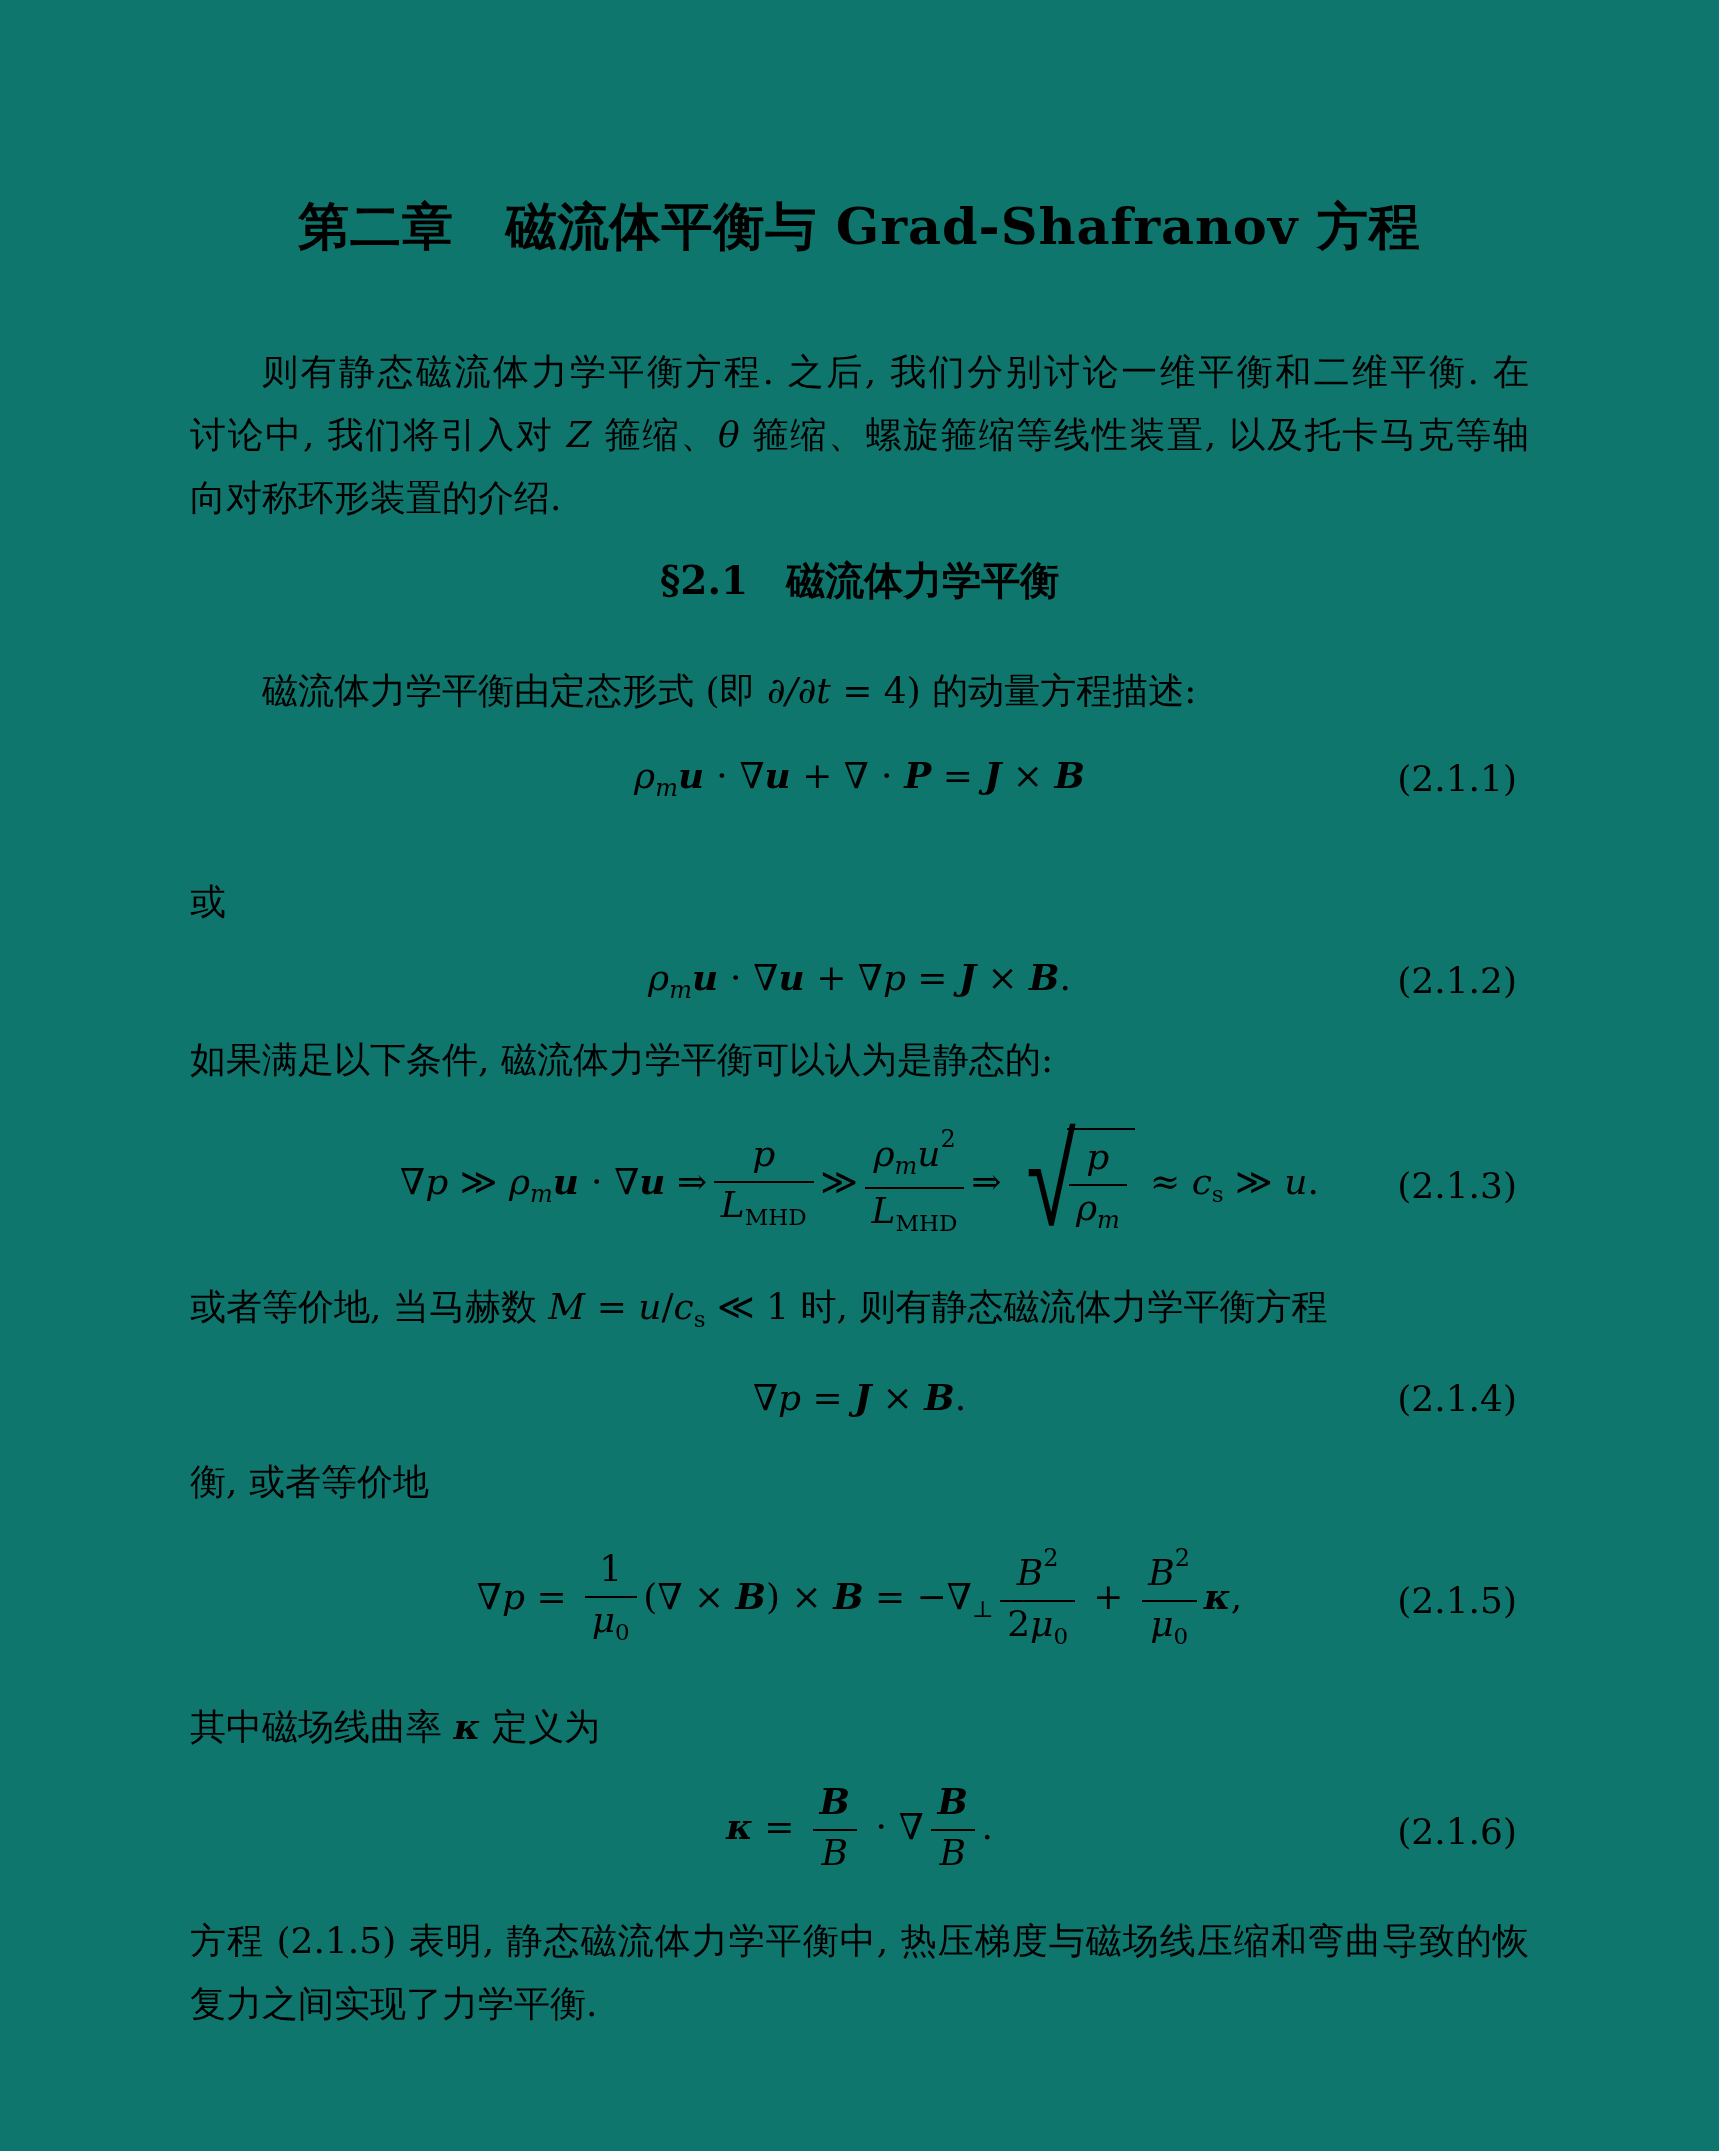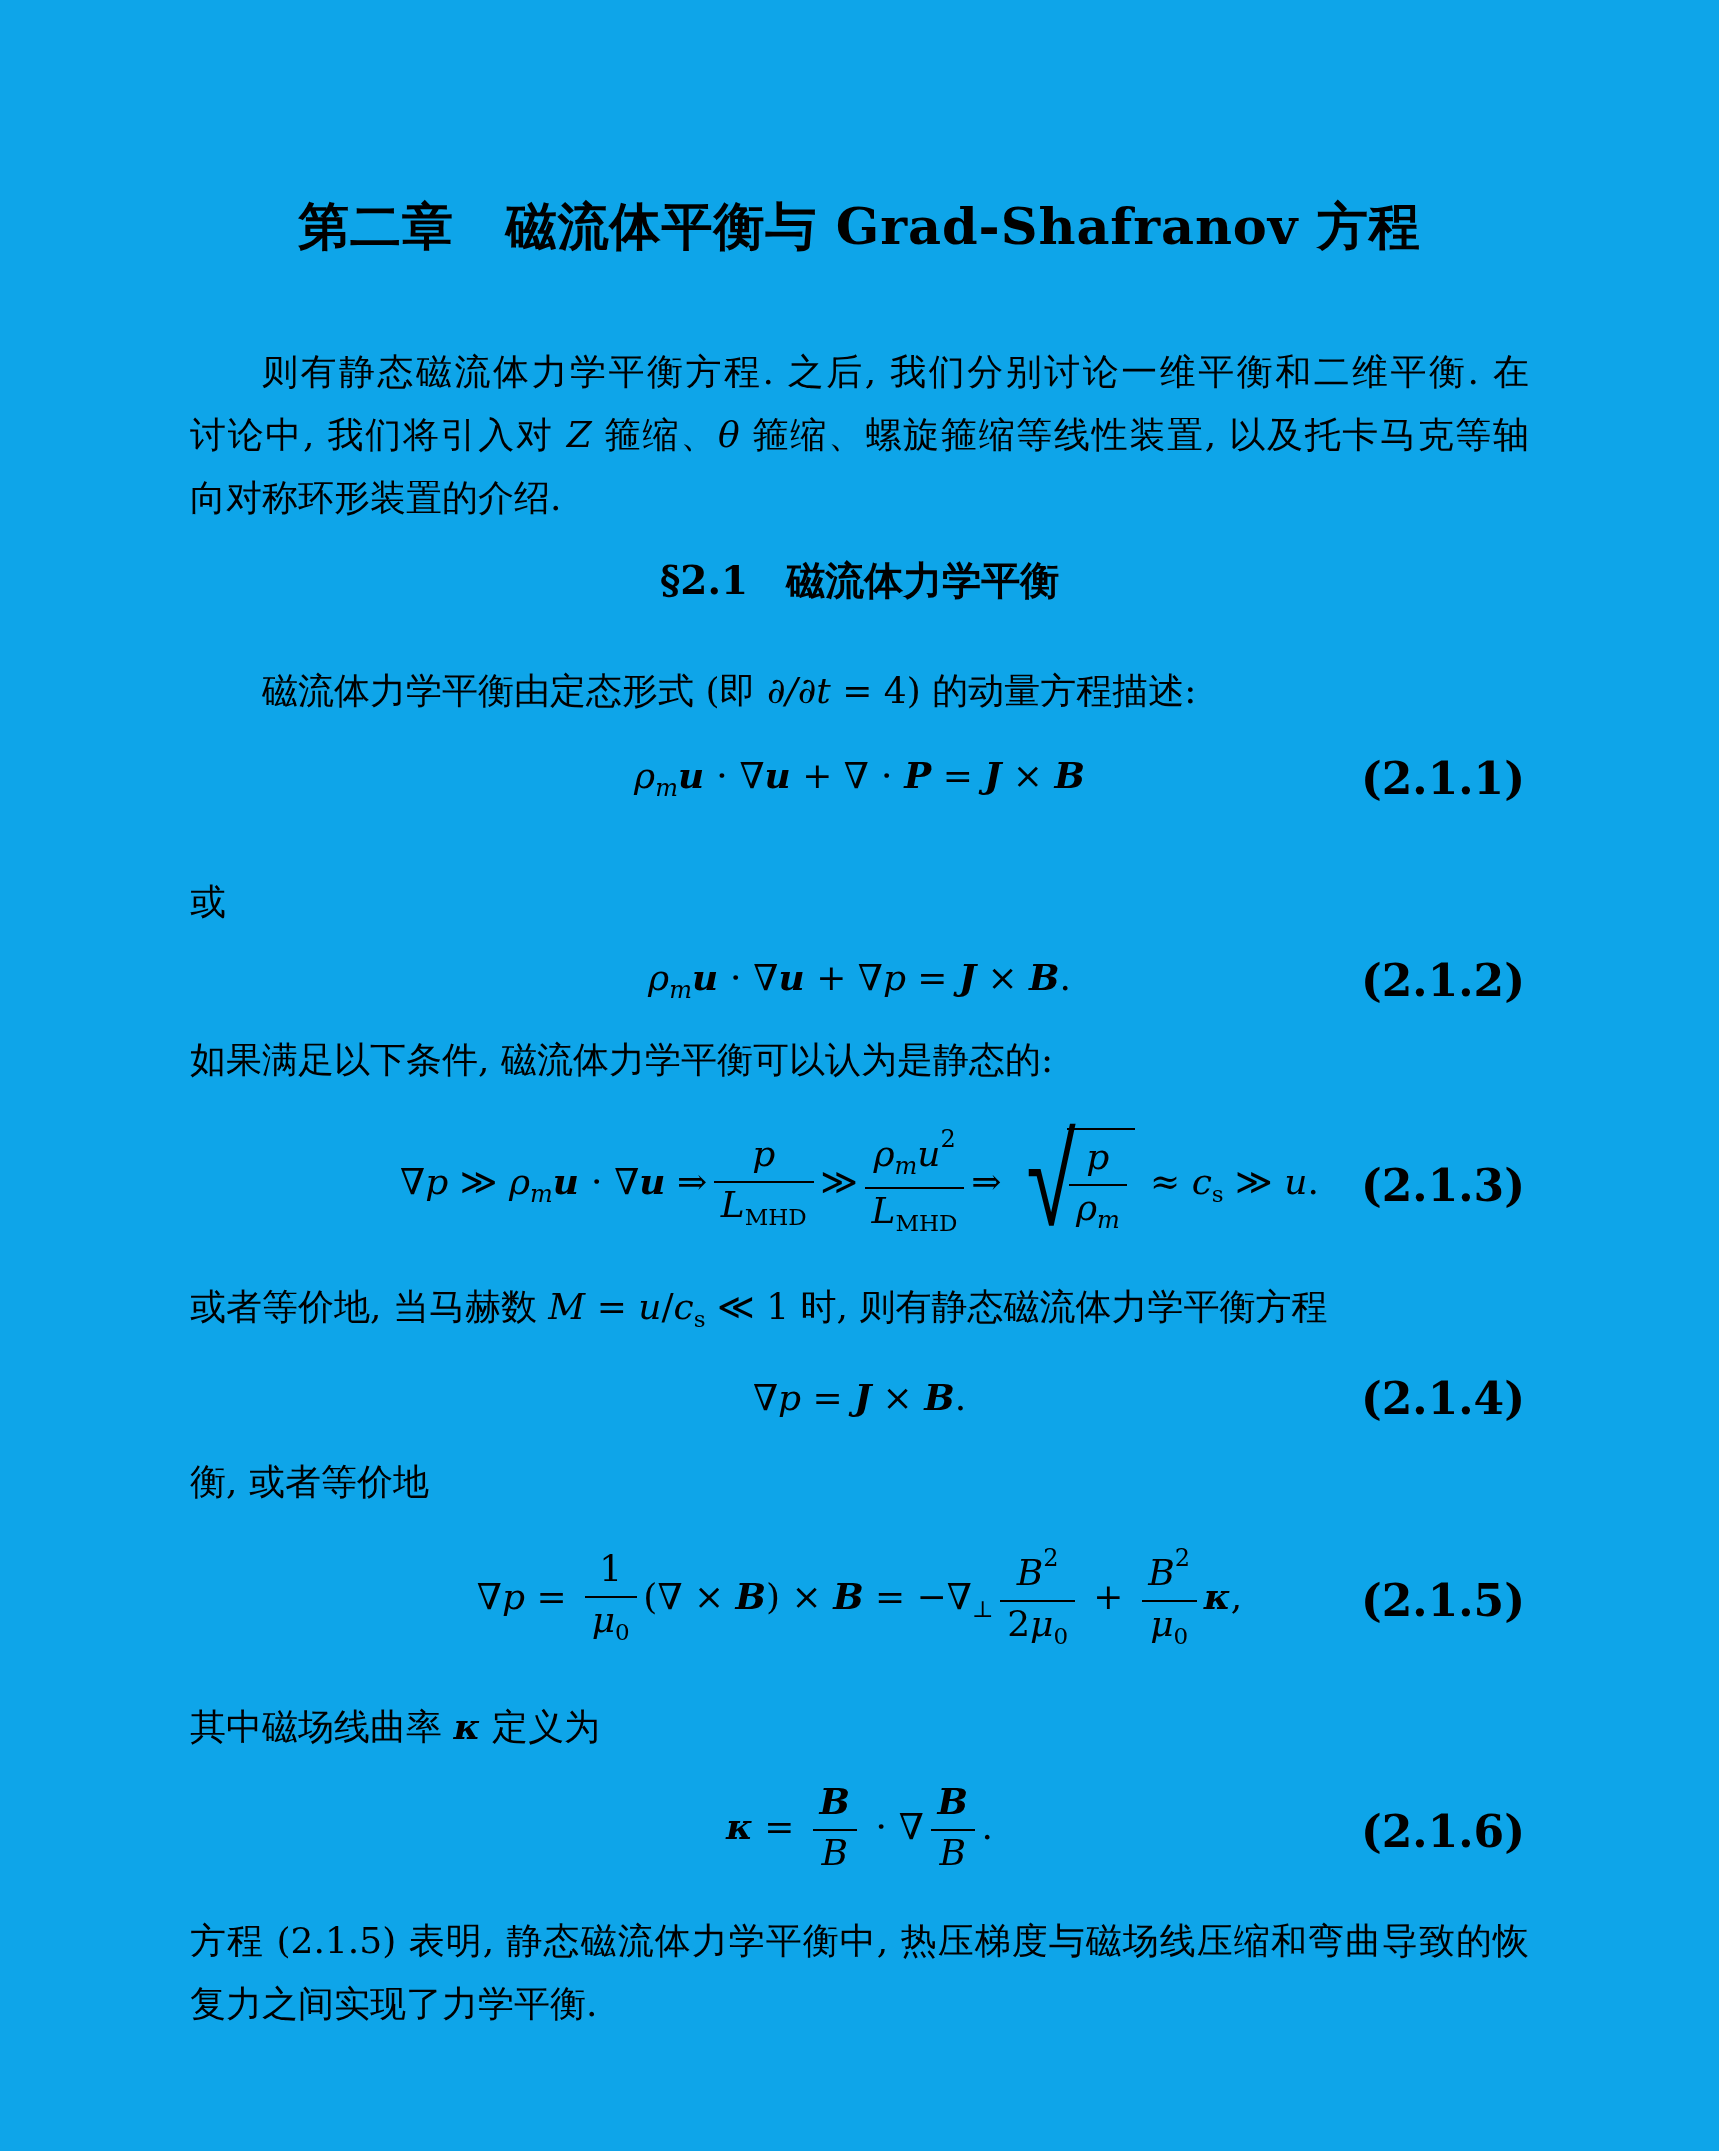--- a/index.html
+++ b/index.html
@@ -1,21 +1,21 @@
 <!DOCTYPE html>
 <html style="font-size:13.7px"><head>
 <meta charset="utf-8">
 <style>
   html, body { margin: 0; padding: 0; background: #e8e8e8; }
   .page {
     position: relative;
     width: 1719px;
     height: 2151px;
     margin: 0 auto;
-    background: #0ea5e9;
+    background: #0f766e;
     color: #000000;
     font-family: "DejaVu Serif", "Liberation Serif", serif;
     box-sizing: border-box;
     padding: 193px 190px 0 190px;
     overflow: hidden;
   }
   
   .chapter-title {
     margin: 0;
     font-size: 51px;
@@ -72,26 +72,25 @@
   .eqrow.med  { min-height: 146px; }
   .eq-1 { margin-top: 8.6px; }
   .eq-2 { margin-top: 0; }
   .eq-3 { margin-top: 1.7px; }
   .eq-4 { margin-top: 0; }
   .eq-5 { margin-top: 14.6px; }
   .eq-6 { margin-top: 0; }
   .math { font-size: 36px; line-height: 1.25; white-space: nowrap; }
   .eqnum {
     position: absolute;
-    right: 4px;
+    right: 12px;
     top: 50%;
     transform: translateY(-50%);
-    font-size: 44px;
+    font-size: 36px;
     font-style: normal;
-    font-weight: bold;
   }
   .frac {
     display: inline-block;
     vertical-align: middle;
     text-align: center;
     margin: 0 6.8px;
     position: relative;
     top: -3.4px;
   }
   .fnum, .fden { display: block; padding: 0 6.8px; line-height: 1.2; }

